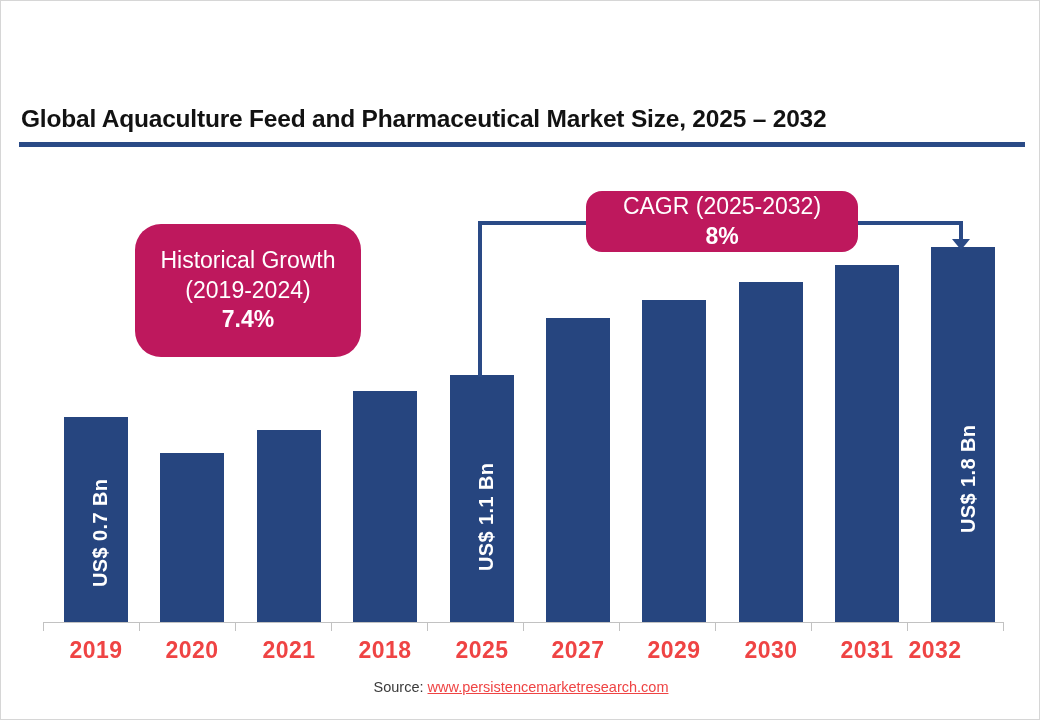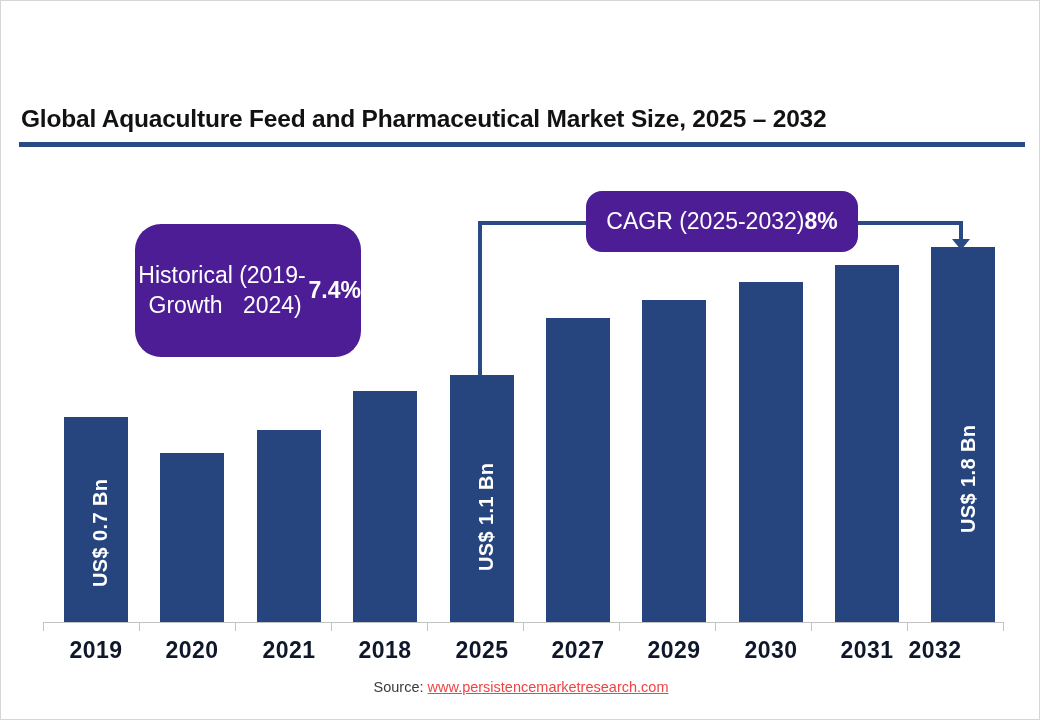--- a/index.html
+++ b/index.html
@@ -114,33 +114,33 @@
     height: 9px;
     background: #c2c2c2;
   }
   .xtick-label {
     position: absolute;
     top: 636px;
     width: 100px;
     text-align: center;
     font-size: 23px;
     font-weight: bold;
-    color: #0f172a;
+    color: #ef4444;
     letter-spacing: 0.5px;
   }
 
   
   .callout {
     position: absolute;
-    background: #4c1d95;
+    background: #be185d;
     border-radius: 22px;
     color: #ffffff;
     text-align: center;
     display: flex;
-    flex-direction: row;
+    flex-direction: column;
     justify-content: center;
     align-items: center;
     box-sizing: border-box;
   }
   #callout-historical {
     left: 134px;
     top: 223px;
     width: 226px;
     height: 133px;
     border-radius: 26px;

